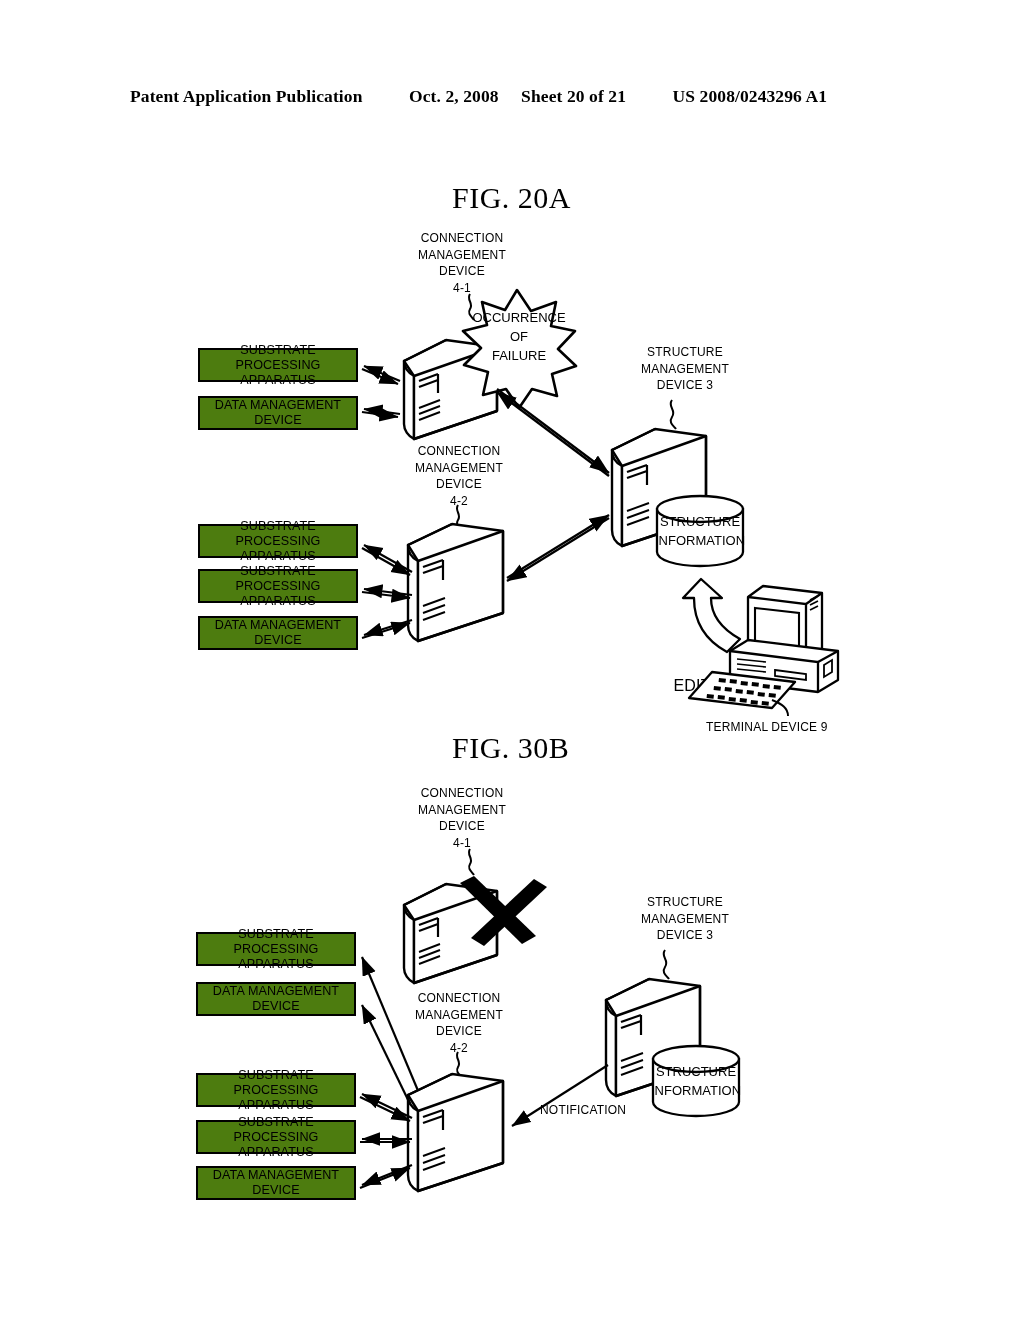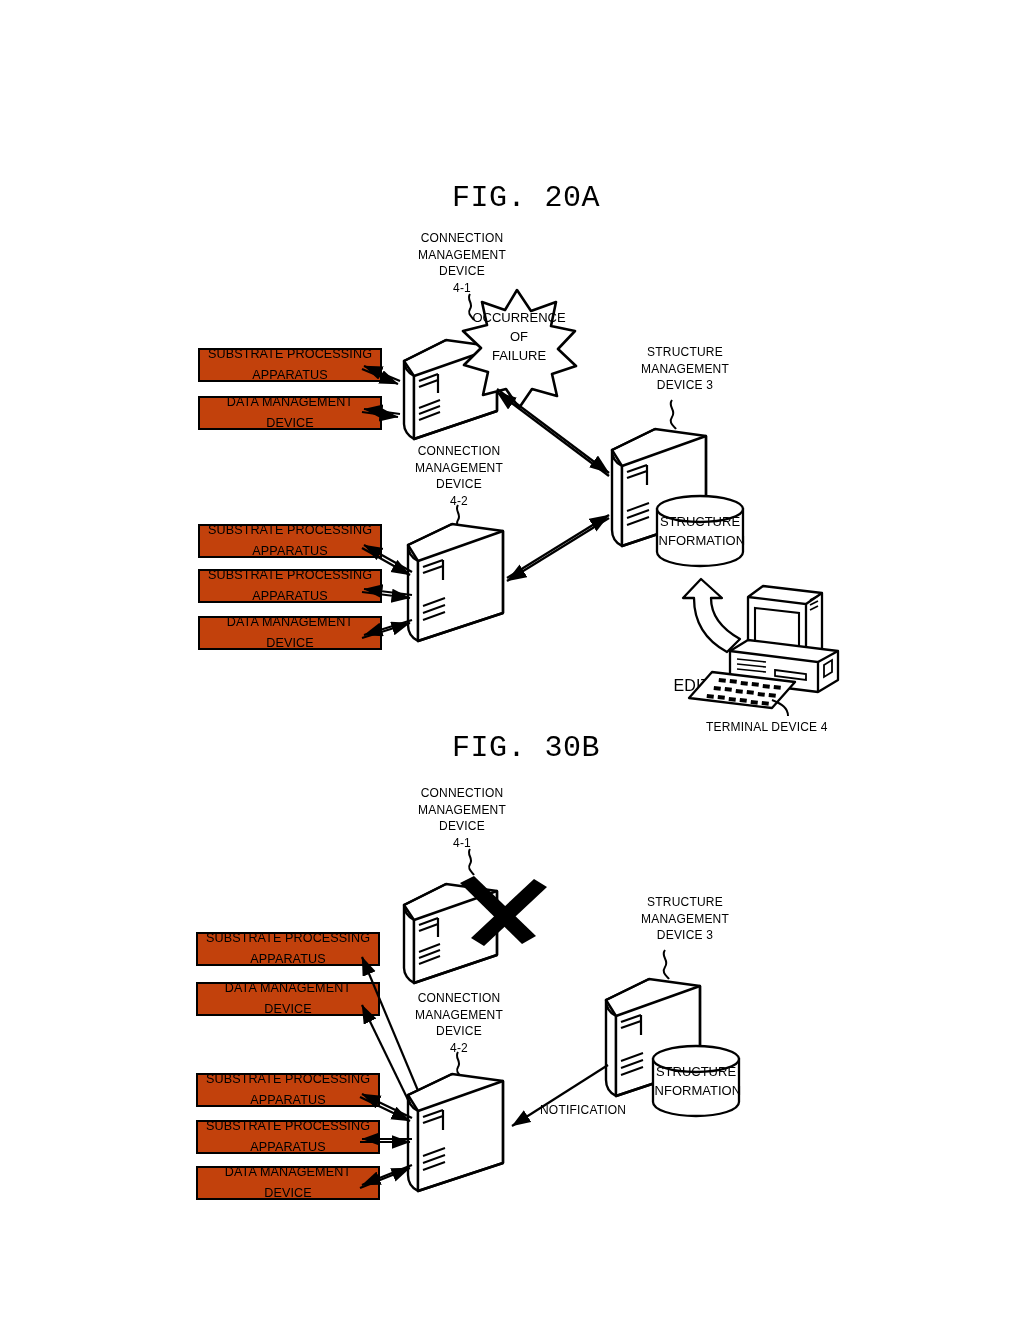--- a/index.html
+++ b/index.html
@@ -36,21 +36,21 @@
   }
   .pub-header span { display: inline-block; }
   .hdr-title { }
   .hdr-date { margin-left: 42px; }
   .hdr-sheet { margin-left: 18px; }
   .hdr-docnum { margin-left: 42px; }
 
   
   .fig-title {
     position: absolute;
-    font-family: Liberation Mono, monospace;
+    font-family: Liberation Serif, serif;
     font-size: 30px;
     font-weight: normal;
     letter-spacing: 0.5px;
     white-space: nowrap;
   }
   #fig20a-title { left: 452px; top: 181px; }
   #fig20b-title { left: 452px; top: 731px; }
 
   
   .cap {
@@ -59,30 +59,30 @@
     font-size: 12px;
     line-height: 16.5px;
     letter-spacing: 0.2px;
     text-align: center;
     white-space: pre-line;
   }
 
   
   .pbox {
     position: absolute;
-    width: 184px;
+    width: 160px;
     height: 34px;
     border: 2.2px solid #000;
-    background: #c2410c;
+    background: #4d7c0f;
     box-sizing: border-box;
     display: flex;
     align-items: center;
     justify-content: center;
     font-size: 12.6px;
-    line-height: 21px;
+    line-height: 15px;
     letter-spacing: 0.1px;
     text-align: center;
     white-space: pre-line;
   }
 
   
   svg.overlay {
     position: absolute;
     left: 0;
     top: 0;
@@ -93,40 +93,46 @@
   svg.overlay text {
     font-family: "Liberation Sans", sans-serif;
     fill: #000;
   }
 </style>
 </head>
 <body>
 
 <div class="page">
 
+  <div class="pub-header">
+    <span class="hdr-title">Patent Application Publication</span>
+    <span class="hdr-date">Oct. 2, 2008</span>
+    <span class="hdr-sheet">Sheet 20 of 21</span>
+    <span class="hdr-docnum">US 2008/0243296 A1</span>
+  </div>
 
   <div class="fig-title" id="fig20a-title">FIG. 20A</div>
 
   <div class="cap" style="left:398px; top:230px; width:128px;">CONNECTION
 MANAGEMENT
 DEVICE
 4-1</div>
 
   <div class="cap" style="left:395px; top:443px; width:128px;">CONNECTION
 MANAGEMENT
 DEVICE
 4-2</div>
 
   <div class="cap" style="left:617px; top:344px; width:136px;">STRUCTURE
 MANAGEMENT
 DEVICE 3</div>
 
   <div class="cap" style="left:672px; top:678px; width:40px; font-size:16px;">EDIT</div>
 
-  <div class="cap" style="left:706px; top:719px; width:172px; text-align:left;">TERMINAL DEVICE 4</div>
+  <div class="cap" style="left:706px; top:719px; width:172px; text-align:left;">TERMINAL DEVICE 9</div>
 
   <div class="pbox" style="left:198px; top:348px;">SUBSTRATE PROCESSING
 APPARATUS</div>
   <div class="pbox" style="left:198px; top:396px;">DATA MANAGEMENT
 DEVICE</div>
 
   <div class="pbox" style="left:198px; top:524px;">SUBSTRATE PROCESSING
 APPARATUS</div>
   <div class="pbox" style="left:198px; top:569px;">SUBSTRATE PROCESSING
 APPARATUS</div>

